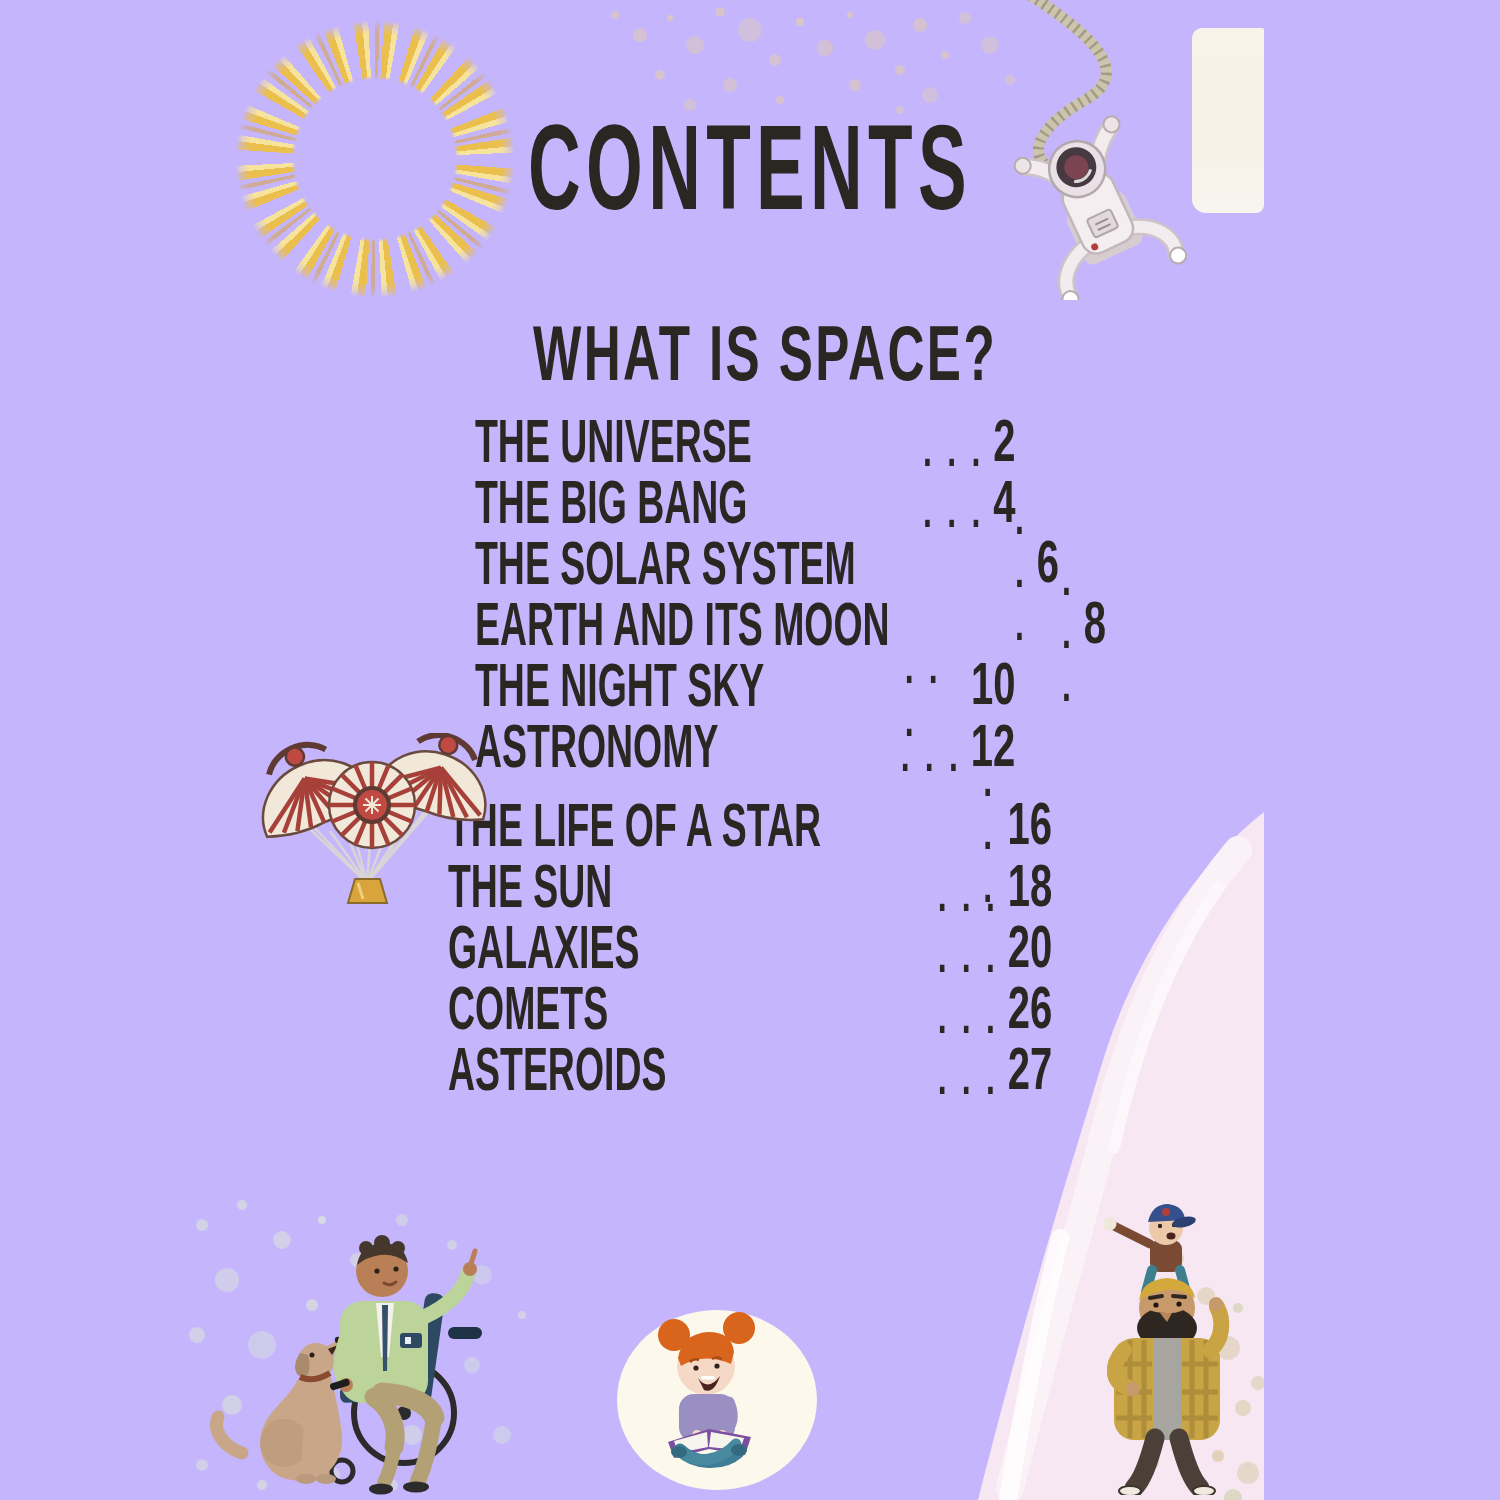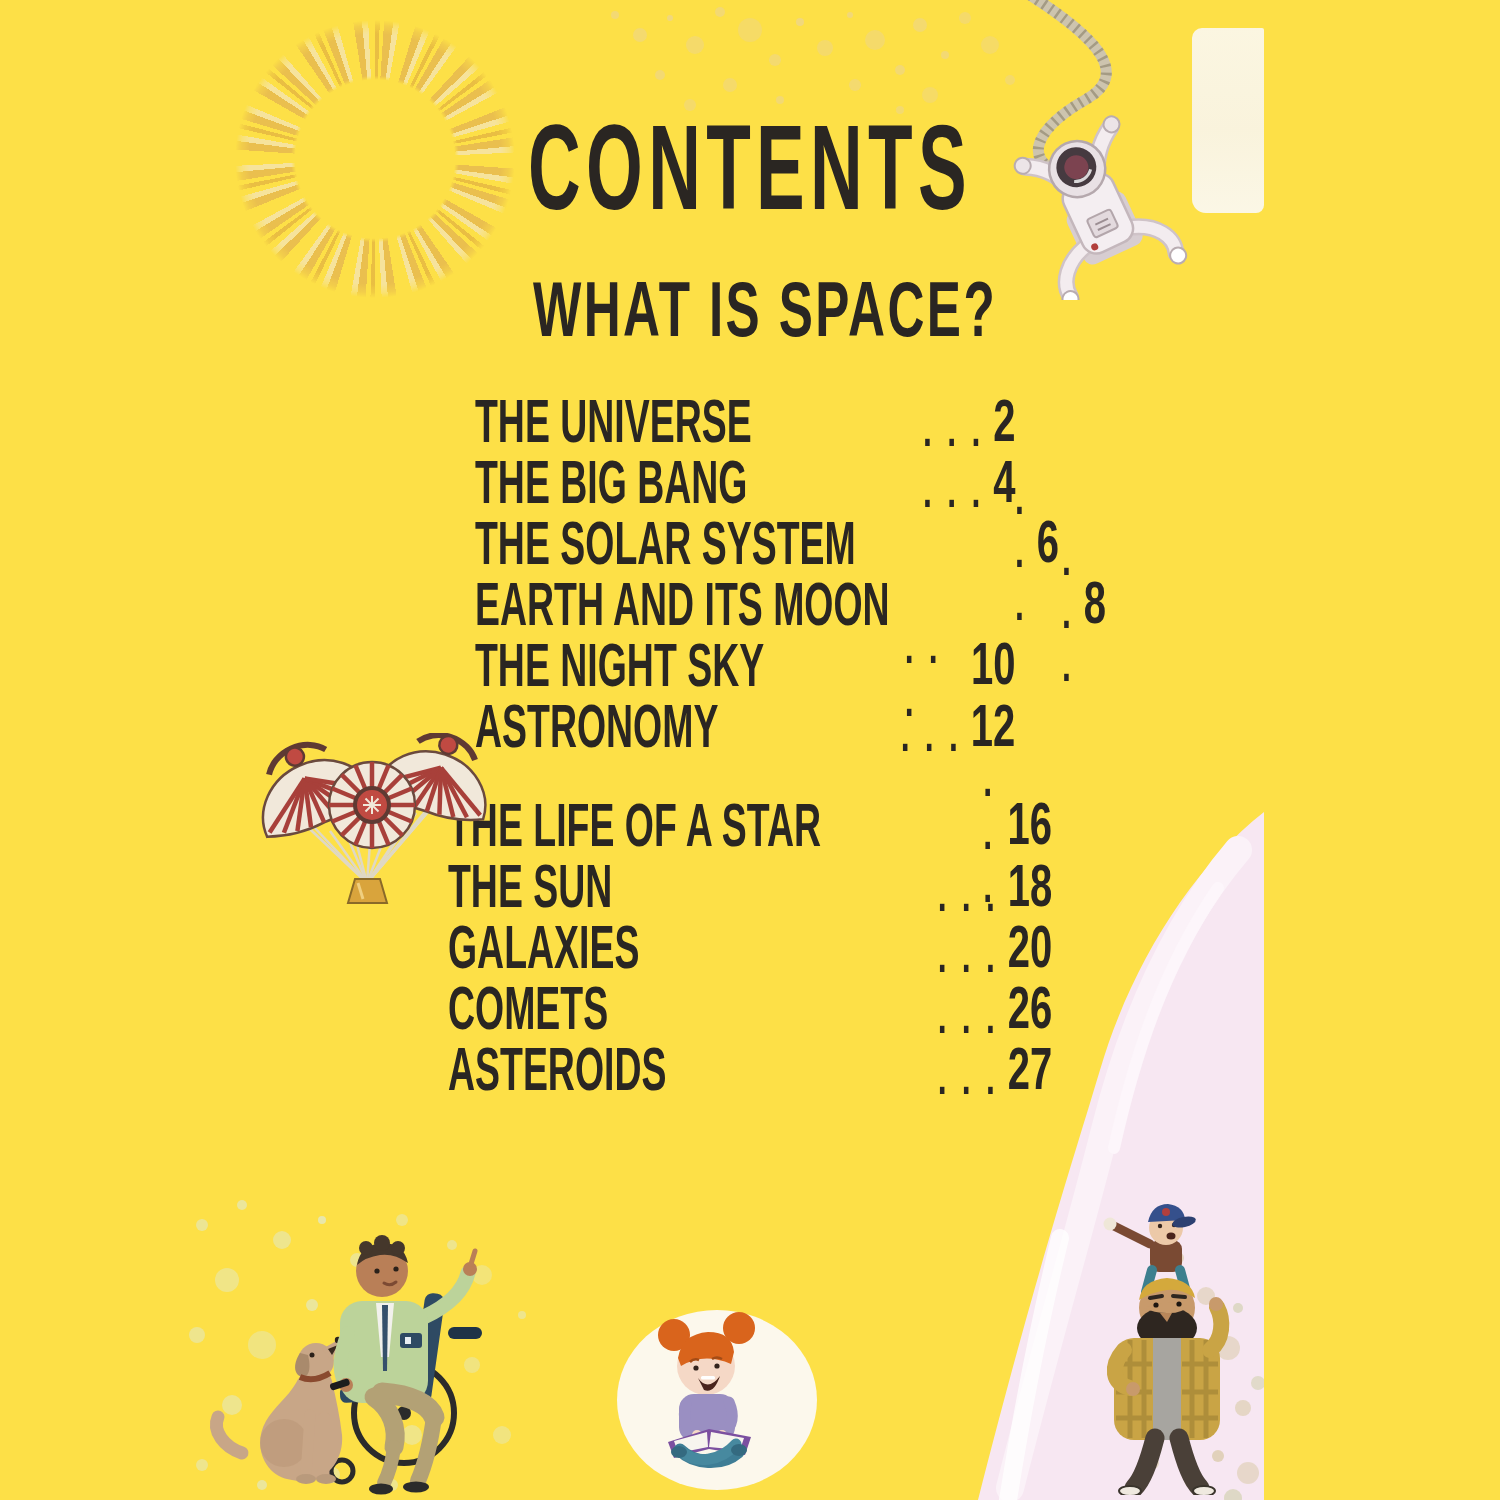--- a/index.html
+++ b/index.html
@@ -1,18 +1,18 @@
 <!DOCTYPE html>
 <html><head>
 <meta charset="utf-8">
 <style>
   * { margin:0; padding:0; box-sizing:border-box; }
   html,body { width:1500px; height:1500px; background:#ffffff; overflow:hidden; }
   .canvas { position:absolute; top:0; left:0; width:1500px; height:1500px;
-            background:#fde047; font-family:"Liberation Sans", sans-serif; color:#2a2622; }
+            background:#c4b5fd; font-family:"Liberation Sans", sans-serif; color:#2a2622; }
 
   
   .sun { position:absolute; left:235px; top:20px; width:280px; height:278px; border-radius:50%;
     background: repeating-conic-gradient(from 4deg, #eabf4e 0deg 3.6deg, #f6e39c 3.6deg 6.2deg, rgba(255,255,255,0) 6.2deg 12.85deg);
     -webkit-mask: radial-gradient(closest-side, rgba(0,0,0,0) 0 57%, #000 60% 90%, rgba(0,0,0,.55) 96%, rgba(0,0,0,0) 100%);
             mask: radial-gradient(closest-side, rgba(0,0,0,0) 0 57%, #000 60% 90%, rgba(0,0,0,.55) 96%, rgba(0,0,0,0) 100%);
   }
   .sun::after { content:""; position:absolute; inset:0; border-radius:50%;
     background: repeating-conic-gradient(from 0deg, #d9a23f 0deg 2deg, rgba(255,255,255,0) 2deg 25.7deg);
     opacity:.55; }
@@ -22,25 +22,25 @@
     background: linear-gradient(180deg,#fbf7e9 0%, #f9f4e4 55%, #fbf8ee 100%);
     border-radius: 10px 2px 8px 14px; opacity:.95; }
 
   
   .hand { font-weight:700; color:#2a2622; }
   .page-title { position:absolute; left:238px; top:112px; width:1024px; text-align:center; }
   .page-title span { display:inline-block; font-size:96px; letter-spacing:7px;
     transform: scale(.76,1.26); transform-origin:50% 50%; white-space:nowrap; }
 
   .toc-section { position:absolute; }
-  .toc-section .heading { text-align:right; }
+  .toc-section .heading { text-align:right;margin-top:44px; }
   .toc-section .heading span { display:inline-block; font-size:64px; letter-spacing:3px;
     transform: scale(.80,1.22); transform-origin:50% 50%; white-space:nowrap; }
   .section-1 { left:475px; top:272px; width:540px; }
-  .section-1 .toc-list { margin-top:44px; }
+  .section-1 .toc-list { margin-top:20px; }
   .section-2 { left:448px; top:762px; width:604px; }
   .section-2 .toc-list { margin-top:32px; }
 
   .toc-row { display:flex; justify-content:space-between; align-items:center; height:61px; }
   .toc-label { display:inline-block; font-size:52px; font-weight:700;
     transform: scale(.72,1.18); transform-origin:0 55%; white-space:nowrap; }
   .toc-right { display:inline-flex; align-items:center; gap:12px;
     transform: scale(.80,1.18); transform-origin:100% 55%; }
   .toc-dots { font-size:40px; font-weight:700; letter-spacing:4px; position:relative; top:8px; }
   .toc-page { font-size:50px; font-weight:700; }

